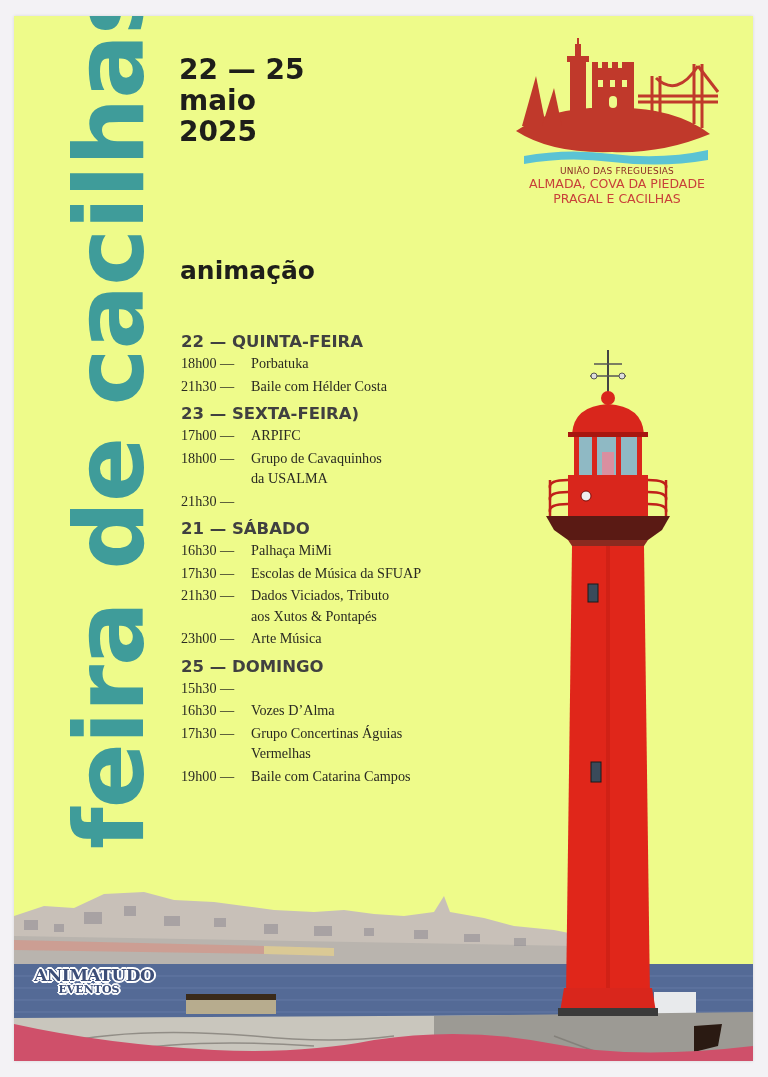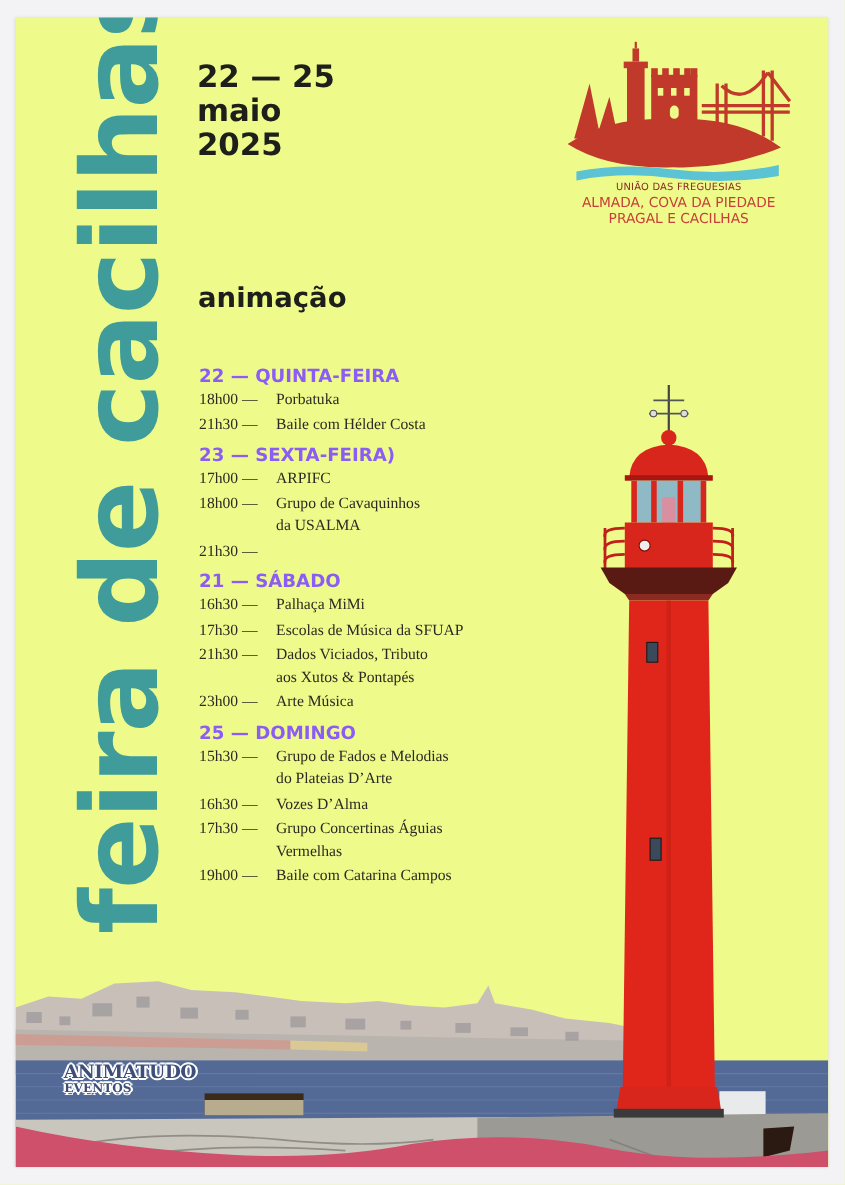--- a/index.html
+++ b/index.html
@@ -27,21 +27,21 @@
     .section-title {
       position: absolute; left: 166px; top: 240px;
       font-weight: bold; font-size: 25px; color: #1e1e1a;
     }
     .schedule {
       position: absolute; left: 167px; top: 314px; width: 320px;
       color: #2a2a22; font-size: 14.2px;
     }
     .day { margin-bottom: 6px; }
     .day-head {
-      color: #8b5cf6; font-weight: bold; font-size: 16.5px; height: 23px; line-height: 23px;
+      color: #404040; font-weight: bold; font-size: 16.5px; height: 23px; line-height: 23px;
       white-space: nowrap;
     }
     .event { display: flex; line-height: 20.5px; margin-bottom: 2px; font-family: Liberation Serif, serif; }
     .event .time { width: 70px; white-space: nowrap; }
     .event .title { flex: 1; white-space: pre-line; }
 
     
     .logo { position: absolute; left: 498px; top: 20px; width: 210px; height: 190px; }
     .logo-caption { position: absolute; left: 0; top: 130px; width: 210px; text-align: center; color: #c8403a; }
     .logo-caption .small { font-size: 9px; color: #8a2a24; letter-spacing: 0.2px; }
@@ -51,21 +51,21 @@
     .lighthouse { position: absolute; left: 514px; top: 332px; width: 160px; height: 670px; }
 
     
     .landscape { position: absolute; left: 0; top: 860px; width: 739px; height: 185px; }
 
     .brand {
       position: absolute; left: 20px; top: 950px; width: 110px; text-align: center;
       font-family: "DejaVu Serif", serif; font-weight: bold; color: #3d4e78;
       text-shadow: 1px 1px 0 #fff, -1px -1px 0 #fff, 1px -1px 0 #fff, -1px 1px 0 #fff, 0 2px 0 #fff, 2px 0 0 #fff, 0 -2px 0 #fff, -2px 0 0 #fff;
     }
-    .brand .b1 { font-size: 17px; letter-spacing: -0.5px; line-height: 18px; margin-left: 24px; }
+    .brand .b1 { font-size: 17px; letter-spacing: -0.5px; line-height: 18px; }
     .brand .b2 { font-size: 11px; line-height: 12px; }
   </style>
 </head>
 <body>
 
 <div class="poster">
 
   <div class="vertical-title">feira de cacilhas</div>
 
   <div class="dates">
@@ -164,22 +164,20 @@
         </div>
       <div class="event">
           <span class="time">23h00 —</span>
           <span class="title">Arte Música</span>
         </div>
     </div>
     <div class="day">
       <div class="day-head">25 — DOMINGO</div>
       <div class="event">
           <span class="time">15h30 —</span>
-          <span class="title">Grupo de Fados e Melodias
-do  Plateias D’Arte</span>
         </div>
       <div class="event">
           <span class="time">16h30 —</span>
           <span class="title">Vozes D’Alma</span>
         </div>
       <div class="event">
           <span class="time">17h30 —</span>
           <span class="title">Grupo Concertinas Águias
 Vermelhas</span>
         </div>

